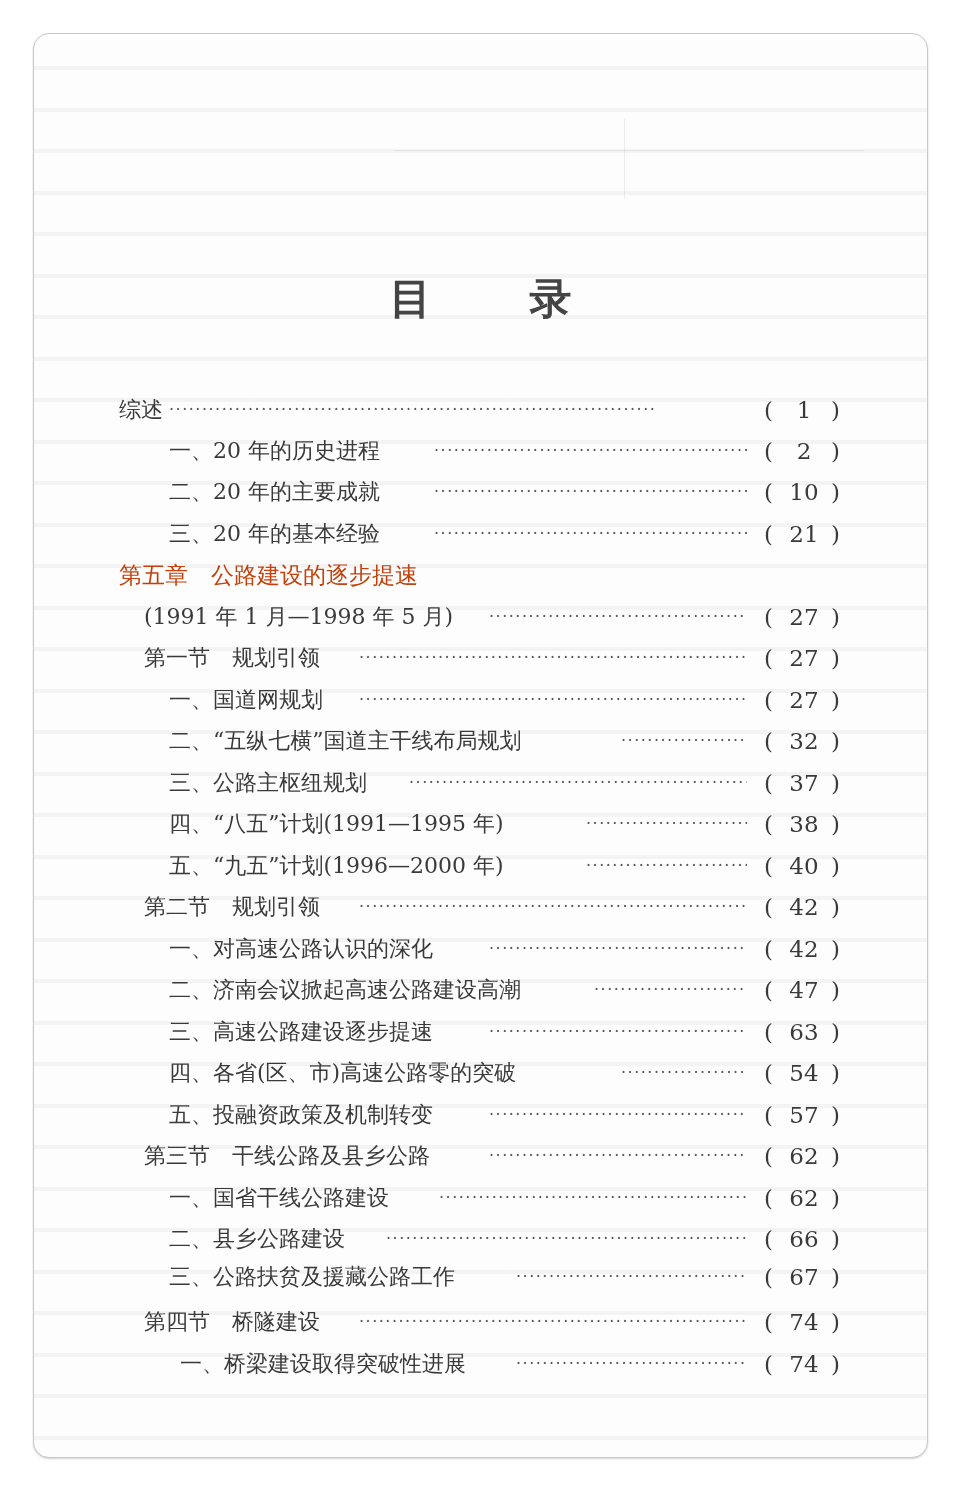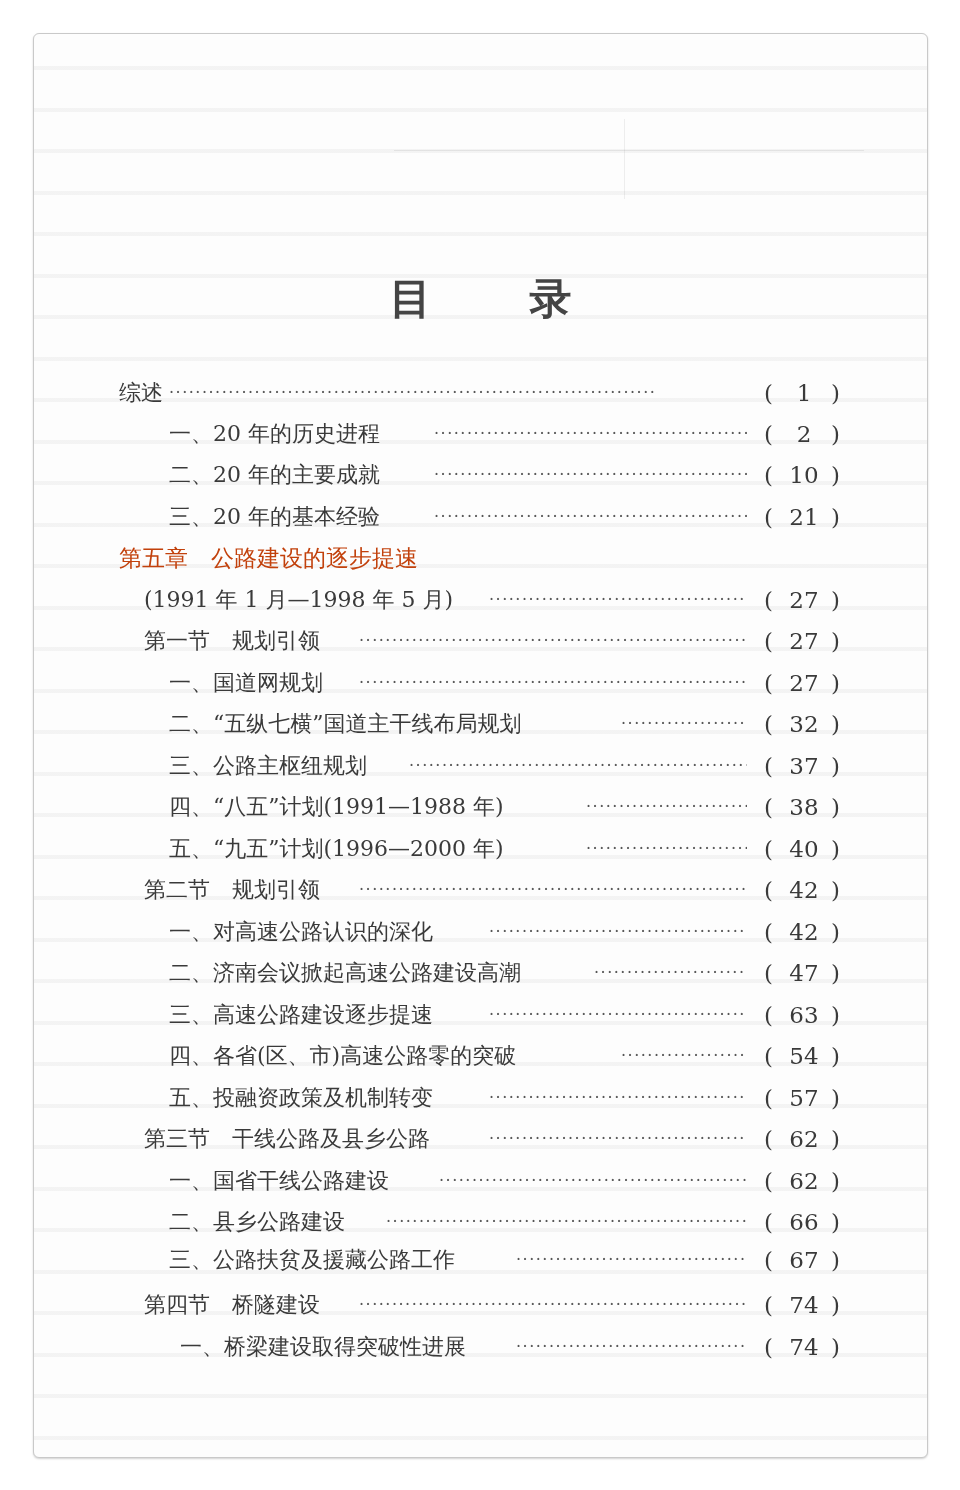--- a/index.html
+++ b/index.html
@@ -15,21 +15,21 @@
       font-family: "DejaVu Serif", "Liberation Serif", serif;
       color: #3a3a3a;
     }
     .page {
       position: absolute;
       left: 33px;
       top: 33px;
       width: 893px;
       height: 1423px;
       border: 1px solid #c9c9c9;
-      border-radius: 6px;
+      border-radius: 16px;
       box-shadow: 0 1px 2px rgba(0,0,0,0.18);
       background: #fdfdfd;
       overflow: hidden;
     }
     
     .bleed {
       position: absolute;
       left: 0; top: 0; right: 0; bottom: 0;
       background-image: repeating-linear-gradient(
         to bottom,
@@ -78,20 +78,21 @@
       top: 0;
       width: 893px;
     }
     .row {
       position: absolute;
       left: 0;
       width: 893px;
       height: 36px;
       font-size: 22px;
       line-height: 36px;
+      margin-top: 17px;
     }
     .row .label {
       position: absolute;
       top: 0;
       white-space: nowrap;
       background: transparent;
     }
     .row .leader {
       position: absolute;
       top: 0;
@@ -216,21 +217,21 @@
 
     <div class="row" style="top:714px">
       <span class="label" style="left:135px">三、公路主枢纽规划</span>
       <span class="leader" style="left:375px;width:338px">··········································································</span>
       <span class="paren-open">(</span>
       <span class="page-num">37</span>
       <span class="paren-close">)</span>
     </div>
 
     <div class="row" style="top:755px">
-      <span class="label" style="left:135px">四、“八五”计划(1991—1988 年)</span>
+      <span class="label" style="left:135px">四、“八五”计划(1991—1995 年)</span>
       <span class="leader" style="left:552px;width:161px">··········································································</span>
       <span class="paren-open">(</span>
       <span class="page-num">38</span>
       <span class="paren-close">)</span>
     </div>
 
     <div class="row" style="top:797px">
       <span class="label" style="left:135px">五、“九五”计划(1996—2000 年)</span>
       <span class="leader" style="left:552px;width:161px">··········································································</span>
       <span class="paren-open">(</span>

